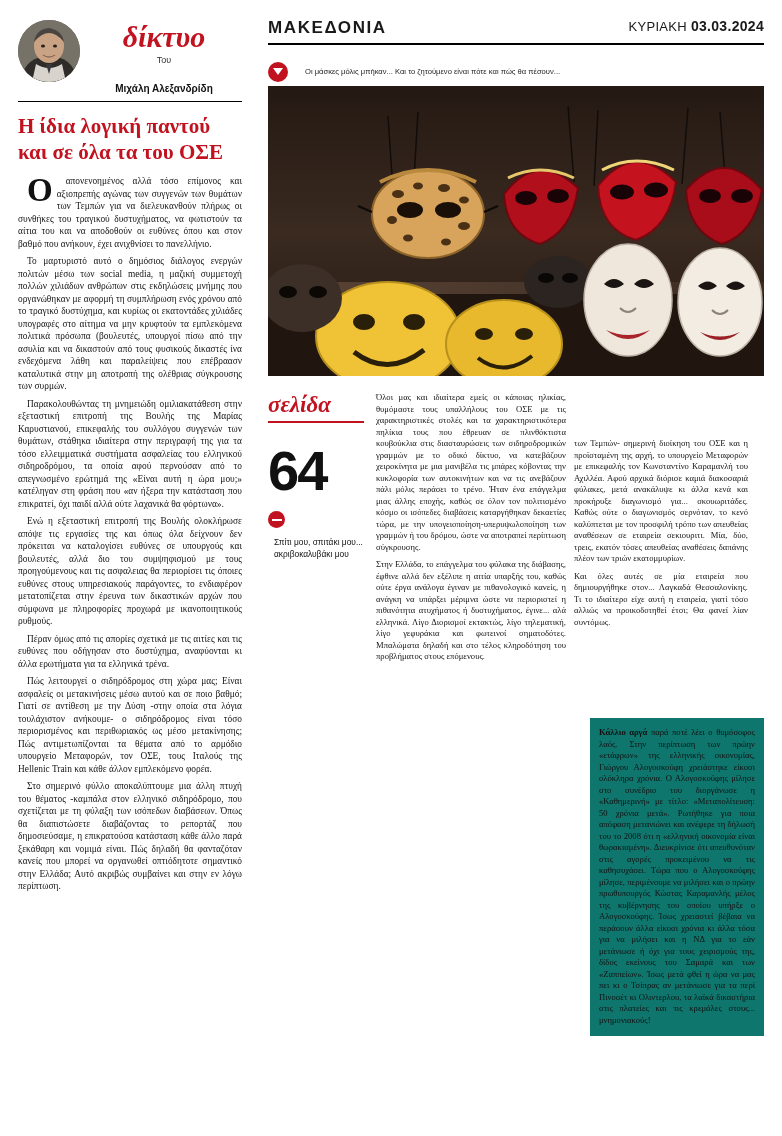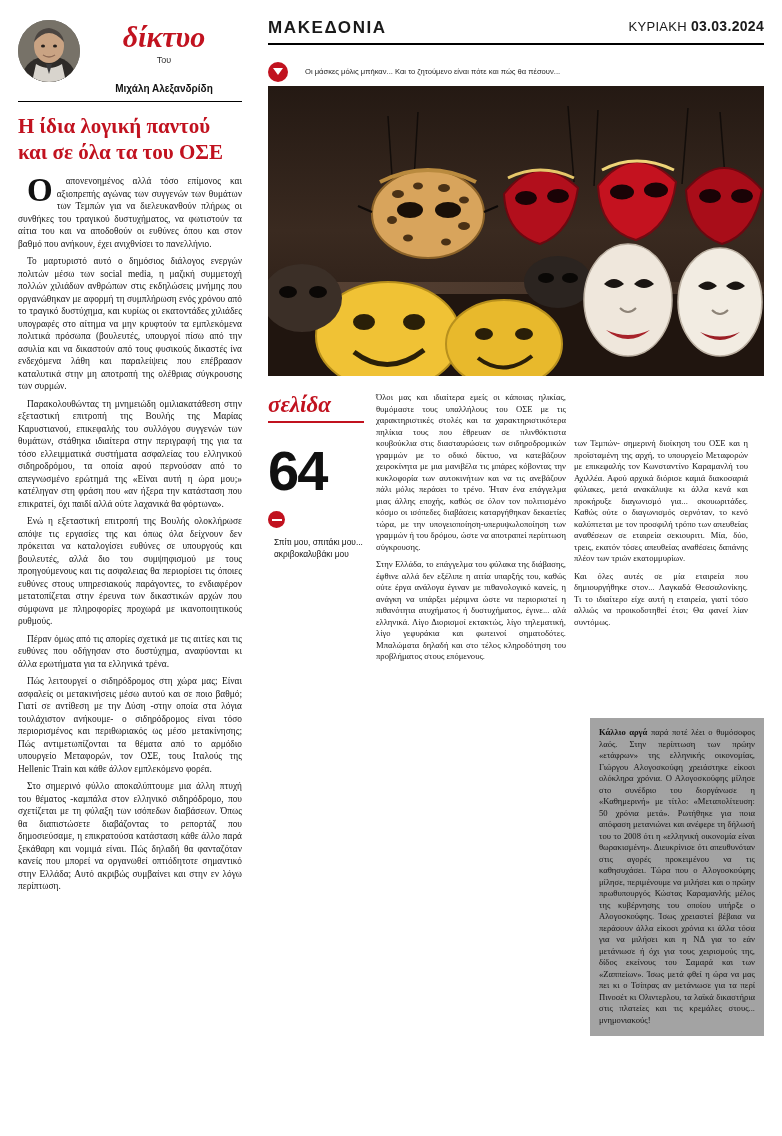--- a/index.html
+++ b/index.html
@@ -201,21 +201,21 @@
     text-align: justify;
     color: #141414;
   }
   .col p { margin: 0 0 6px 0; text-indent: 0; }
   .col-2 { left: 376px; top: 392px; width: 190px; }
   .col-3 { left: 574px; top: 392px; width: 174px; margin-top: 46px; }
 
   .box {
     position: absolute;
     left: 590px; top: 718px; width: 174px;
-    background: #a3a3a3;
+    background: #0f766e;
     padding: 9px 9px 10px 9px;
     font-size: 8.6px;
     line-height: 1.34;
     text-align: justify;
     color: #111;
   }
   .box p { margin: 0; }
   .runin { font-weight: bold; }
 </style>
 </head>

